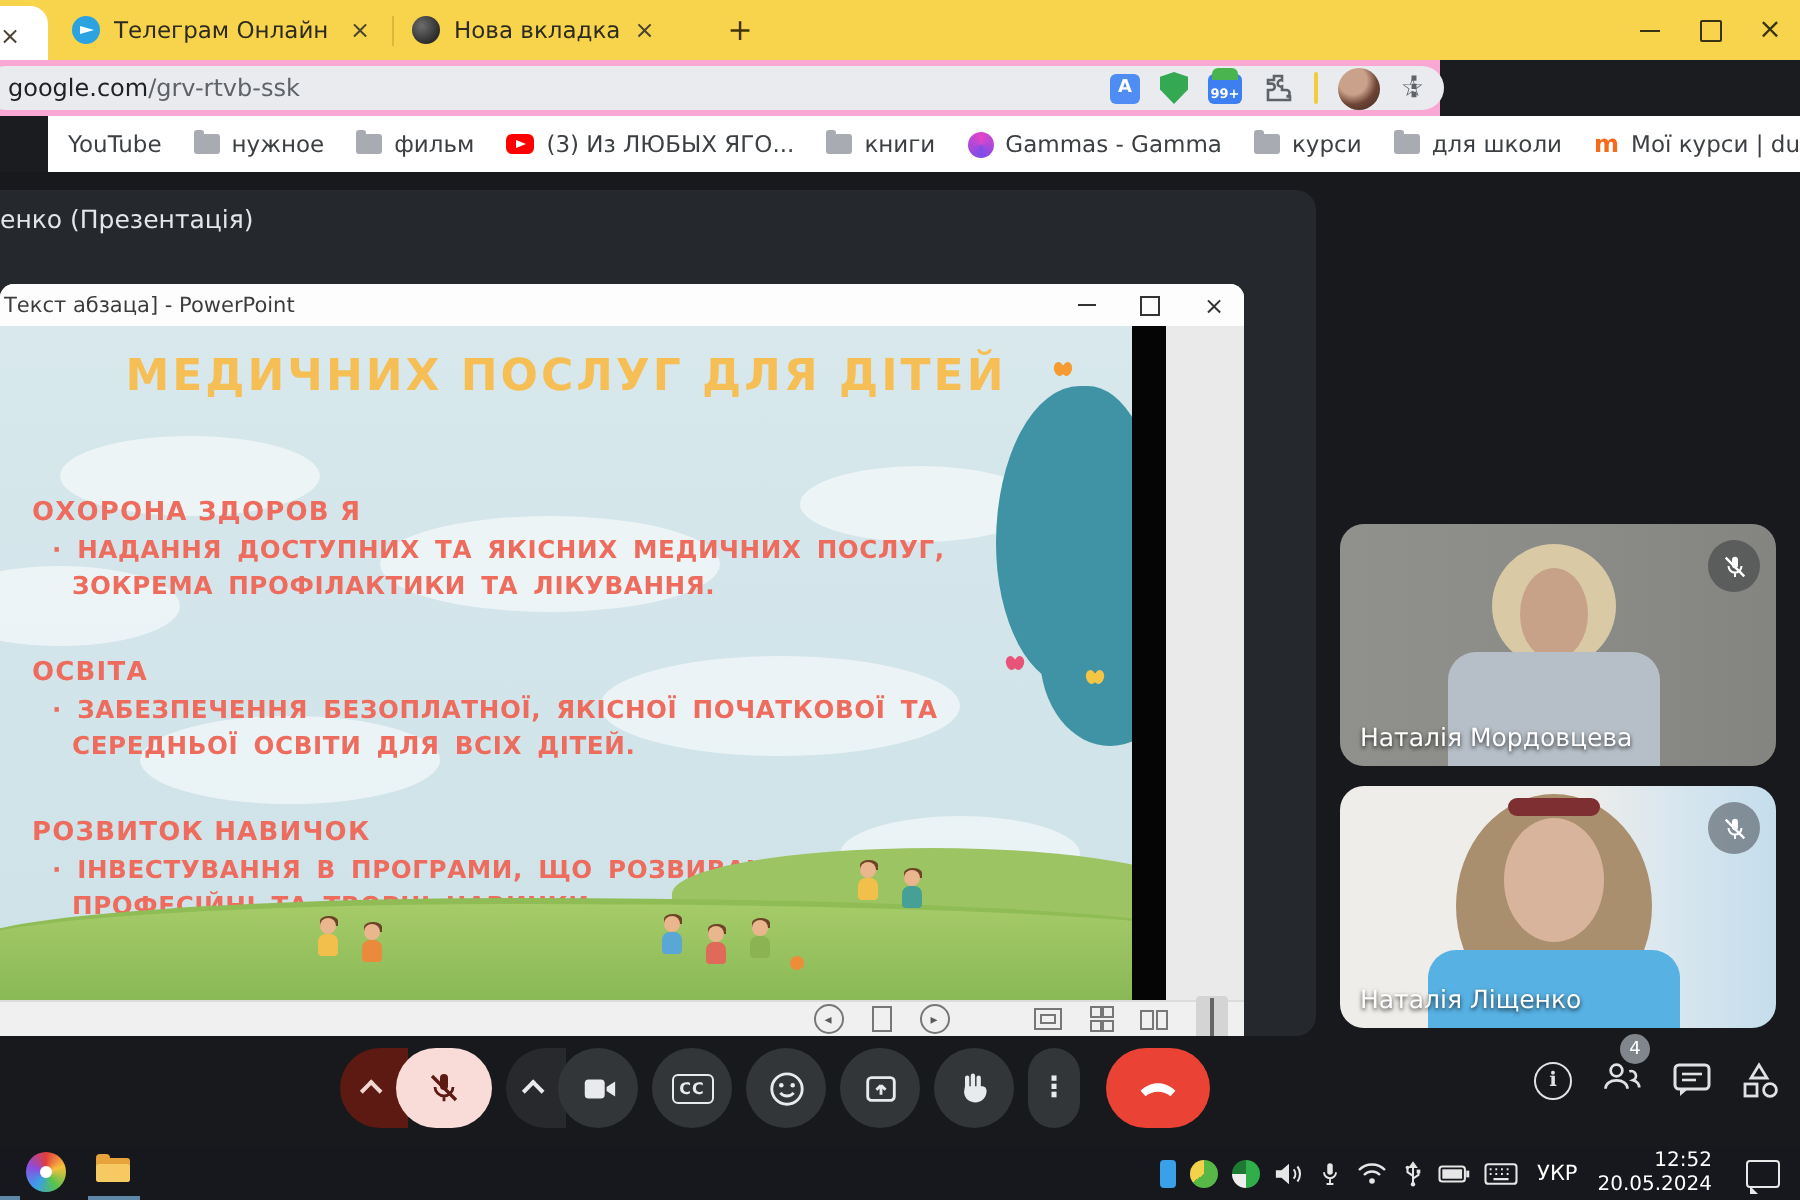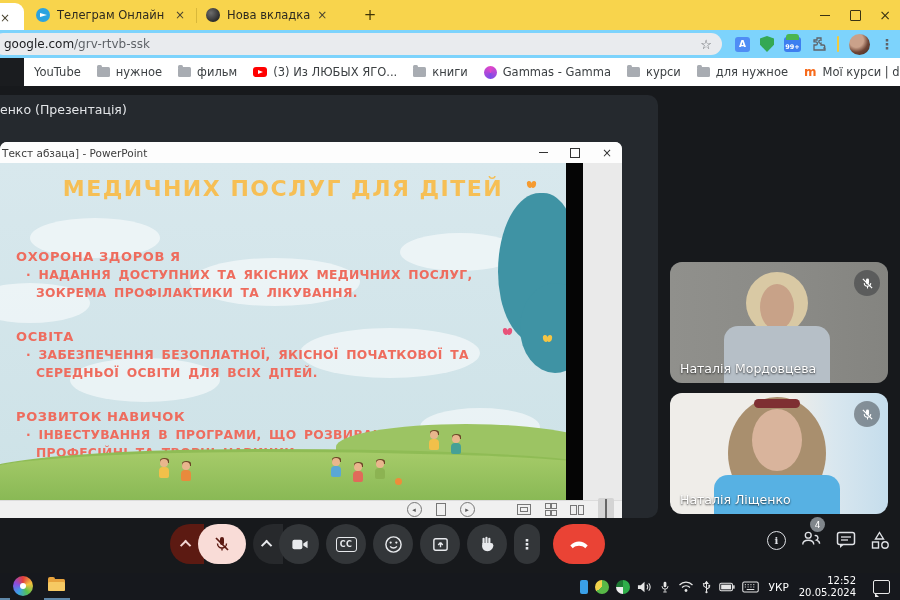--- a/index.html
+++ b/index.html
@@ -16,21 +16,21 @@
   .favicon-tg::after{content:"";position:absolute;left:4px;top:5px;border-left:7px solid #fff;border-top:2.5px solid transparent;border-bottom:2.5px solid transparent;}
   .favicon-dark{width:14px;height:14px;border-radius:50%;flex:0 0 auto;
     background:radial-gradient(circle at 35% 35%, #6d6d6d, #2c2c2c 70%);}
   .tab-sep{position:absolute;top:8px;width:1px;height:15px;background:#d9b83a;}
   .newtab{position:absolute;left:360px;top:5px;width:20px;height:20px;border-radius:50%;
     display:flex;align-items:center;justify-content:center;font-size:15px;color:#3f3406;}
   .winctl{position:absolute;top:0;height:30px;width:30px;display:flex;align-items:center;justify-content:center;color:#3a3313;}
   .winctl .minus{width:10px;height:0;border-bottom:1.6px solid #3a3313;}
   .winctl .maxbox{width:9px;height:9px;border:1.4px solid #3a3313;border-radius:1px;}
   .winctl .xg{font-size:14px;}
-  .toolbar{position:absolute;left:0;top:30px;width:900px;height:28px;background:#7dd3fc;}
+  .toolbar{position:absolute;left:0;top:30px;width:720px;height:28px;background:#f9a8d4;}
   .urlbar{position:absolute;left:-8px;top:3px;width:730px;height:22px;background:#e9ebee;border-radius:12px;
     display:flex;align-items:center;padding:0 10px 0 12px;box-sizing:border-box;}
   .urlbar .host{font-size:12px;color:#202124;}
   .urlbar .path{font-size:12px;color:#5f6368;}
   .urlbar .star{margin-left:auto;font-size:13px;color:#5f6368;}
   .toolicons{position:absolute;right:6px;top:0;height:28px;display:flex;align-items:center;gap:10px;}
   .ic-translate{width:15px;height:15px;background:#4f8df5;border-radius:3px;color:#fff;font-size:9px;font-weight:bold;
     display:flex;align-items:center;justify-content:center;}
   .ic-shield{width:14px;height:16px;background:#34a853;clip-path:polygon(50% 0,100% 15%,100% 55%,50% 100%,0 55%,0 15%);}
   .ic-wallet{width:17px;height:15px;background:#3d7ef0;border-radius:3px;position:relative;}
@@ -223,21 +223,21 @@
     <div class="bm">
         <span class="ic-gamma"></span>
         <span class="lbl">Gammas - Gamma</span>
       </div>
     <div class="bm">
         <span class="ic-folder"></span>
         <span class="lbl">курси</span>
       </div>
     <div class="bm">
         <span class="ic-folder"></span>
-        <span class="lbl">для нужное</span>
+        <span class="lbl">для школи</span>
       </div>
     <div class="bm">
         <span class="ic-moodle">m</span>
         <span class="lbl">Мої курси | du</span>
       </div>
     <div class="bm">
         <span class="ic-v">V</span>
       </div>
 
   </div>

